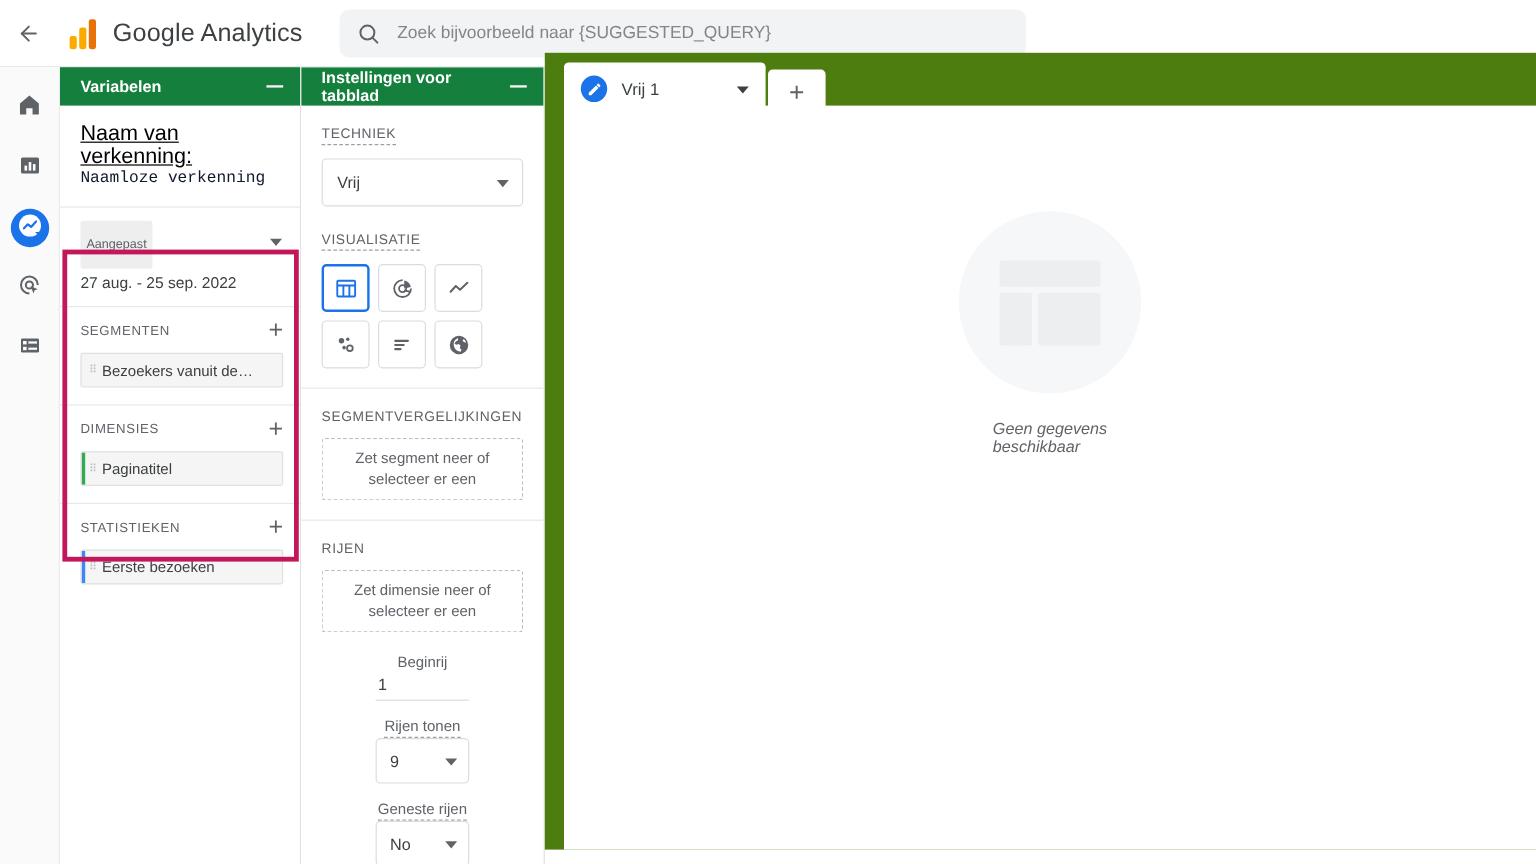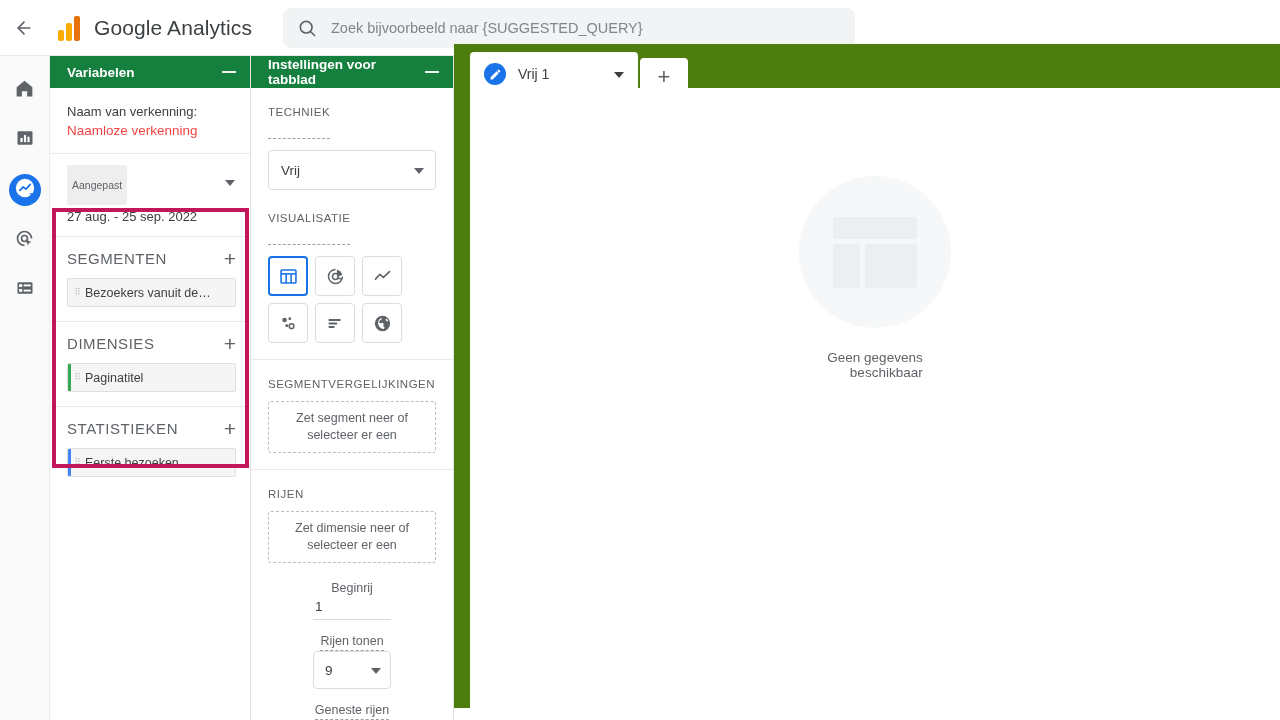--- a/index.html
+++ b/index.html
@@ -54,36 +54,36 @@
     position: absolute; top: 56px; left: 50px; width: 201px; height: 664px;
     background: #ffffff; border-right: 1px solid #e0e0e0;
   }
   .panel-head {
     height: 32px; background: #15803d; color: #fff;
     display: flex; align-items: center; justify-content: space-between;
     padding: 0 14px 0 17px; font-size: 13.5px; font-weight: bold;
   }
   .minimize { width: 14px; height: 2px; background: #f1f1f1; cursor: pointer; }
   .var-name { padding: 14px 17px 13px 17px; border-bottom: 1px solid #e8e8e8; }
-  .var-name .lbl { font-size: 13px; color: #404040; line-height: 19px; }
-  .var-name .val { font-size: 13.5px; color: #ef4444; line-height: 19px; }
+  .var-name .lbl { font-size: 18px; color: #000000; line-height: 19px; text-decoration: underline; }
+  .var-name .val { font-size: 13.5px; color: #0f172a; line-height: 19px; font-family: Liberation Mono, monospace; }
   .date-row { padding: 11px 14px 12px 17px; position: relative; cursor: pointer; }
   .chip-custom {
     display: inline-block; background: #eeeeee; color: #5f6368;
     font-size: 10.5px; padding: 14px 5px; border-radius: 2px; margin-bottom: 4px;
   }
   .date-val { font-size: 13px; color: #3c4043; }
   .caret-dn {
     position: absolute; right: 15px; top: 26px;
     width: 0; height: 0; border-left: 5px solid transparent; border-right: 5px solid transparent;
     border-top: 6px solid #5f6368;
   }
   .sec { padding: 13px 14px 14px 17px; border-top: 1px solid #e8e8e8; }
   .sec-head { display: flex; align-items: center; justify-content: space-between; margin-bottom: 11px; }
-  .sec-title { font-size: 15px; color: #5f6368; letter-spacing: .55px; }
+  .sec-title { font-size: 11px; color: #5f6368; letter-spacing: .55px; }
   .plus { color: #5f6368; font-size: 21px; line-height: 14px; cursor: pointer; font-weight: 300; }
   .chip {
     display: flex; align-items: center; height: 29px; background: #f5f5f5;
     border: 1px solid #e0e0e0; border-radius: 2px; font-size: 12.5px; color: #3c4043;
     cursor: pointer; overflow: hidden;
   }
   .chip .bar { width: 3px; height: 100%; flex: 0 0 auto; }
   .chip .grip { width: 14px; flex:0 0 auto; color: #bdbdbd; font-size: 9px; line-height: 9px; text-align:center; letter-spacing:1px; }
   .chip .txt { white-space: nowrap; overflow: hidden; text-overflow: ellipsis; padding-right: 6px; }
   .hl-box {
@@ -93,21 +93,21 @@
 
   
   .panel-set {
     position: absolute; top: 56px; left: 251px; width: 203px; height: 664px;
     background: #ffffff; border-right: 1px solid #e0e0e0; overflow: hidden;
   }
   .set-body { height: 632px; }
   .set-sec { padding: 14px 17px 16px 17px; border-bottom: 1px solid #e8e8e8; }
   .set-label {
     font-size: 11.5px; color: #5f6368; letter-spacing: .5px; margin-bottom: 11px;
-    display: inline-block; border-bottom: 1px dashed #9aa0a6; padding-bottom: 20px;
+    display: inline-block; border-bottom: 1px dashed #9aa0a6; padding-bottom: 2px;
   }
   .set-label.plain { border-bottom: none; padding-bottom: 0; }
   .select {
     position: relative; height: 40px; border: 1px solid #dadce0; border-radius: 4px;
     display: flex; align-items: center; padding: 0 46px 0 12px;
     font-size: 13.5px; color: #3c4043; cursor: pointer; background: #fff;
   }
   .select .caret {
     position: absolute; right: 11px; top: 17px; width: 0; height: 0;
     border-left: 5px solid transparent; border-right: 5px solid transparent; border-top: 6px solid #5f6368;
@@ -173,21 +173,21 @@
   }
   .empty-circle {
     width: 152px; height: 152px; border-radius: 50%; background: #f6f7f8;
     display: flex; flex-direction: column; align-items: center; justify-content: center; gap: 5px;
   }
   .eb-top { width: 84px; height: 22px; background: #eceef0; border-radius: 2px; }
   .eb-row { display: flex; gap: 5px; }
   .eb-left { width: 27px; height: 44px; background: #eceef0; border-radius: 2px; }
   .eb-right { width: 52px; height: 44px; background: #eceef0; border-radius: 2px; }
   .empty-txt {
-    margin-top: 22px; text-align: right; font-size: 13.5px; color: #5f6368; line-height: 15px;
+    margin-top: 22px; text-align: left; font-size: 13.5px; color: #5f6368; line-height: 15px; font-style: italic;
   }
   .watermark {
     position: absolute; right: 22px; bottom: 8px; font-size: 29px; color: #cfcfcf; letter-spacing: .2px;
   }
 </style>
 </head>
 <body>
 
 <div id="app">
 

